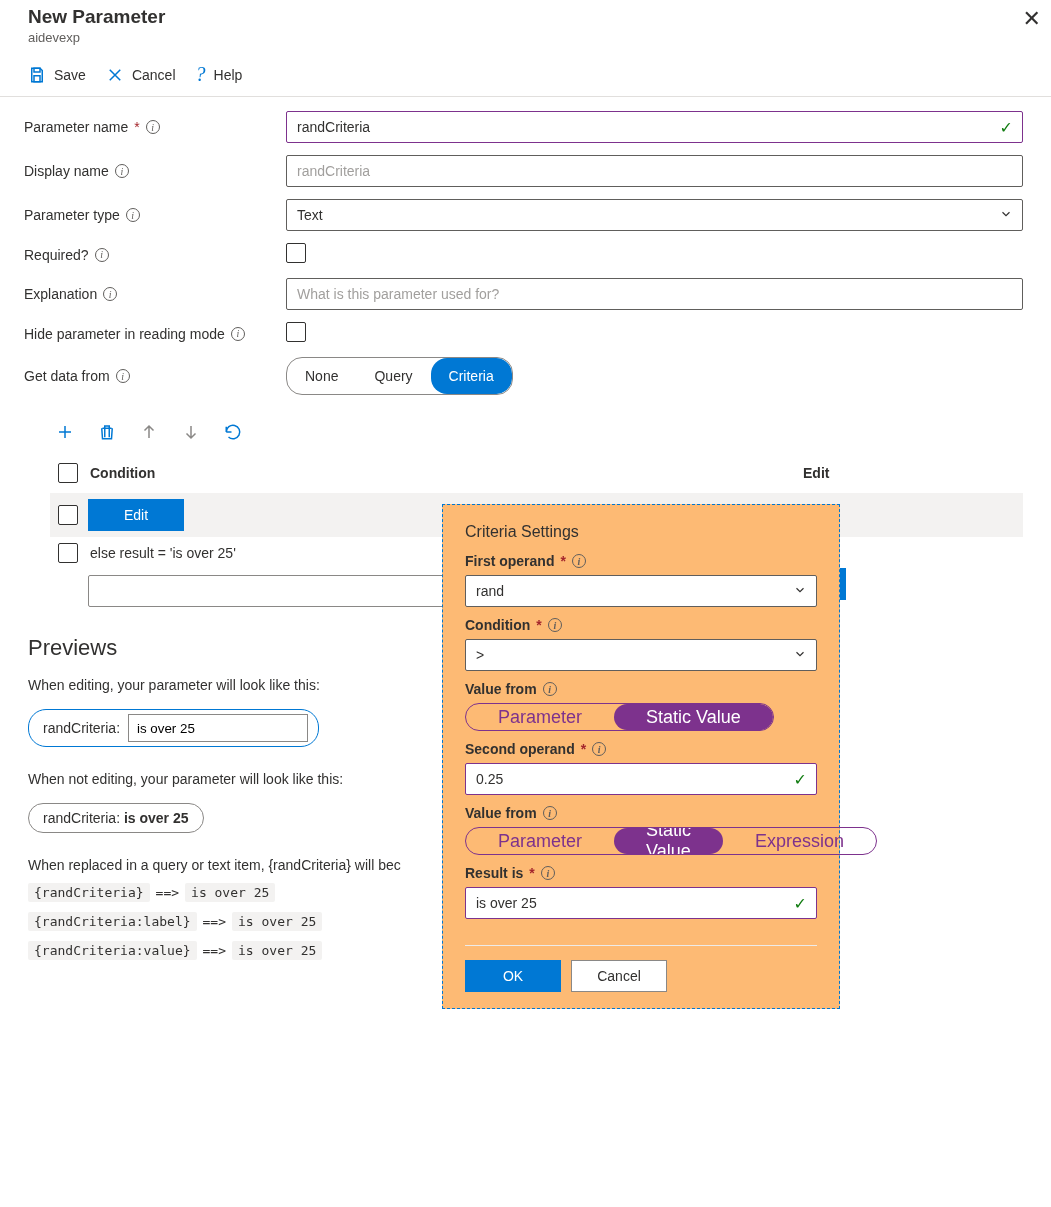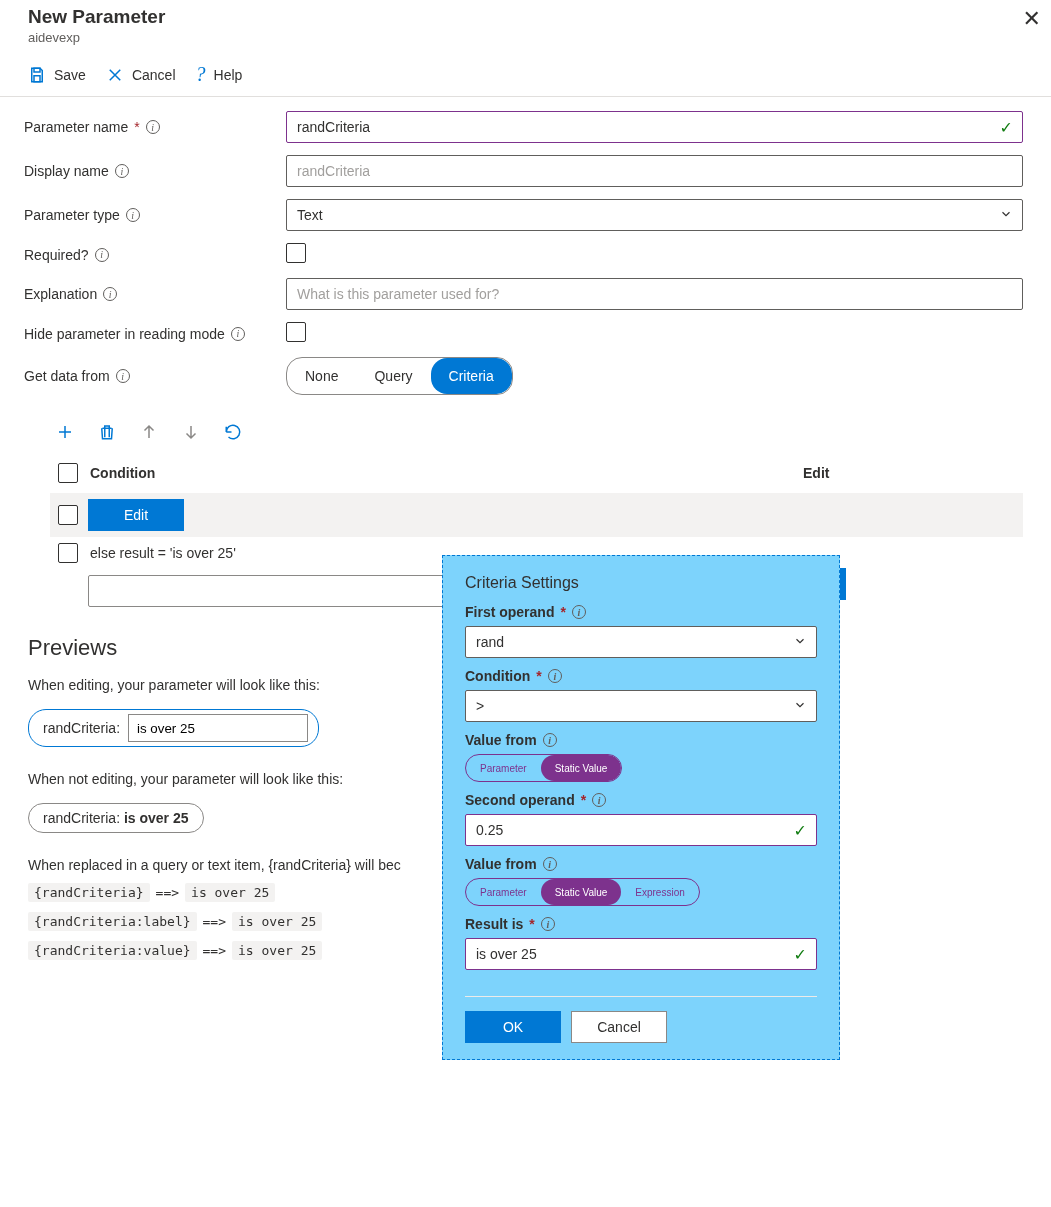--- a/index.html
+++ b/index.html
@@ -97,27 +97,27 @@
   }
   .pv-pill2 b { font-weight: 600; }
   .code-line {
     font-family: Consolas, Menlo, monospace; font-size: 13px;
     margin: 10px 0; display: flex; gap: 6px; align-items: center;
   }
   .tag { background: #f3f2f1; padding: 2px 6px; border-radius: 2px; }
 
   
   .popup {
-    position: absolute; left: 442px; top: 555px; width: 398px;
-    background: #7dd3fc; border: 1px dashed #0078d4; padding: 18px 22px 16px 22px;
+    position: absolute; left: 442px; top: 504px; width: 398px;
+    background: #fdba74; border: 1px dashed #0078d4; padding: 18px 22px 16px 22px;
   }
   .popup h3 { font-size: 16px; font-weight: 400; margin-bottom: 12px; }
   .popup .flab { font-weight: 600; display: flex; align-items: center; gap: 6px; margin: 10px 0 6px 0; }
   .popup .pill-group { height: 28px; }
-  .popup .pill { padding: 0 14px; font-size: 10px; }
+  .popup .pill { padding: 0 32px; font-size: 18px; }
   .popup .sel-wrap { position: relative; }
   .popup .sel {
     width: 100%; height: 32px; border: 1px solid #605e5c; border-radius: 2px;
     padding: 0 10px; background: #fff; font-size: 14px;
   }
   .popup-footer {
     display: flex; gap: 10px; margin-top: 26px; border-top: 1px solid #edebe9; padding-top: 14px;
   }
   .btn-primary {
     background: #0078d4; color: #fff; border: none; height: 32px; width: 96px;

